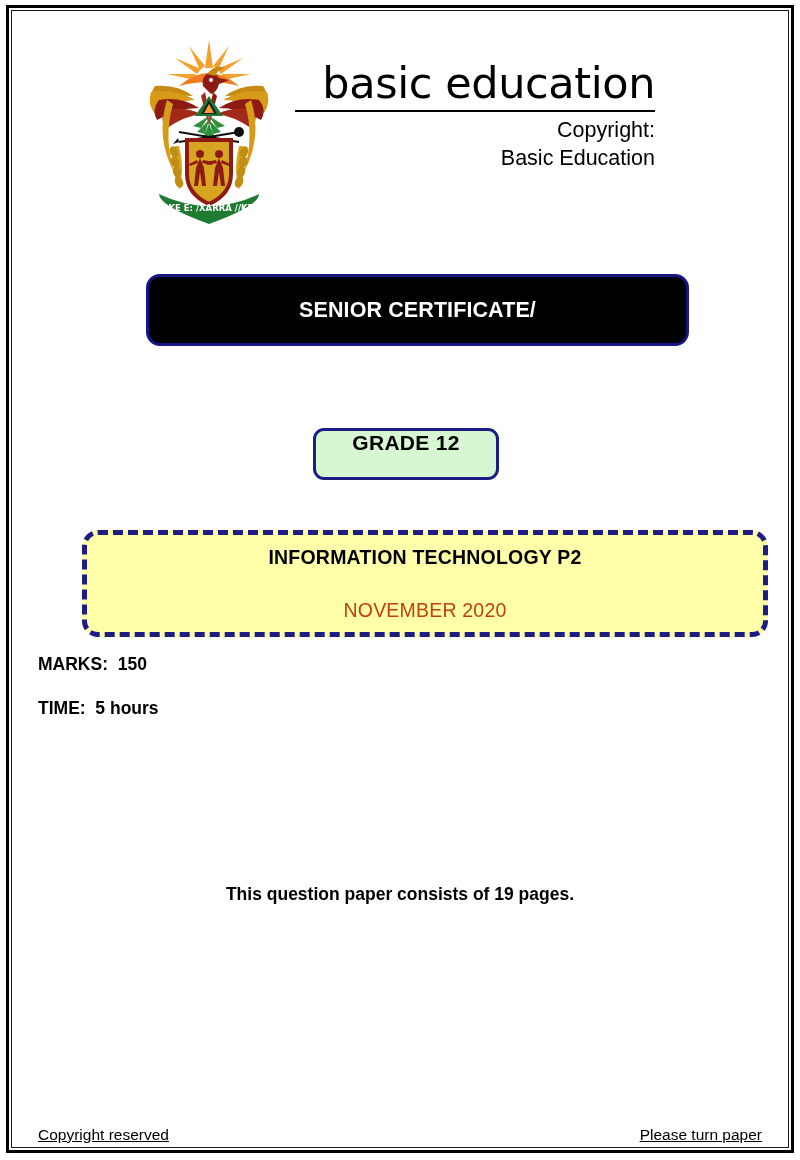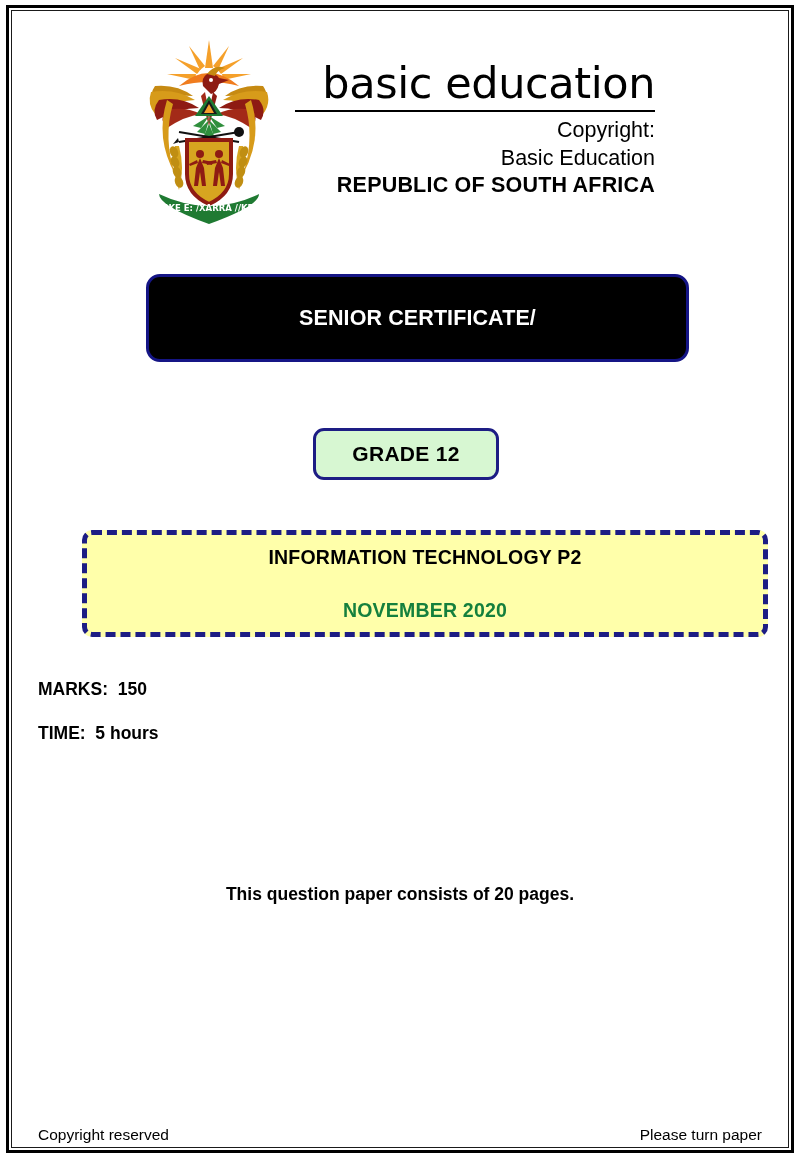--- a/index.html
+++ b/index.html
@@ -92,21 +92,21 @@
     white-space: nowrap;
   }
   .dept-line.bold { font-weight: 700; letter-spacing: 0.2px; }
 
   
   .cert-banner {
     position: absolute;
     left: 146px;
     top: 274px;
     width: 543px;
-    height: 88px;
+    height: 72px;
     background: #000000;
     border: 3px solid #151585;
     border-radius: 14px;
     box-sizing: border-box;
     display: flex;
     flex-direction: column;
     align-items: center;
     justify-content: center;
   }
   .cert-banner span {
@@ -123,66 +123,66 @@
     position: absolute;
     left: 313px;
     top: 428px;
     width: 186px;
     height: 52px;
     background: #d7f7d2;
     border: 3px solid #1d1d84;
     border-radius: 11px;
     box-sizing: border-box;
     display: flex;
-    align-items: center;
+    align-items: flex-start;
     justify-content: center;
   }
   .grade-box span {
     font-size: 21px;
     font-weight: 700;
     color: #000000;
     letter-spacing: 0.3px;
   }
 
   
   .subject-box {
     position: absolute;
     left: 82px;
     top: 530px;
     width: 686px;
     height: 107px;
     background: #ffffaa;
     border: 5px dashed #1d1d84;
-    border-radius: 10px;
+    border-radius: 16px;
     box-sizing: border-box;
     display: flex;
     flex-direction: column;
     align-items: center;
     justify-content: center;
     gap: 6px;
   }
   .subject-box .subject-title {
     font-size: 19.5px;
     font-weight: 700;
     color: #000000;
     letter-spacing: 0.2px;
     margin-bottom: 24px;
   }
   .subject-box .subject-date {
     font-size: 19.5px;
-    font-weight: 700;
-    color: #15803d;
+    font-weight: 400;
+    color: #c2410c;
     letter-spacing: 0.2px;
   }
 
   
   .meta-block {
     position: absolute;
     left: 38px;
-    top: 679px;
+    top: 654px;
   }
   .meta-row {
     font-size: 17.5px;
     font-weight: 700;
     color: #000000;
     margin-bottom: 23px;
     white-space: pre;
   }
 
   
@@ -199,20 +199,21 @@
 
   
   .footer {
     position: absolute;
     left: 38px;
     top: 1126px;
     width: 724px;
     display: flex;
     justify-content: space-between;
     align-items: baseline;
+    text-decoration: underline;
   }
   .footer span {
     font-size: 15.5px;
     font-weight: 400;
     color: #000000;
   }
 </style>
 </head>
 <body>
 
@@ -305,21 +306,20 @@
         <path d="M14 160 Q64 184 114 160 Q114 172 64 190 Q14 172 14 160 Z" fill="#1f7a32"></path>
         <text x="64" y="177" text-anchor="middle" font-family="DejaVu Sans, sans-serif" font-size="8.5" font-weight="700" fill="#ffffff">!KE E: /XARRA //KE</text>
       </svg>
     </div>
 
     <div class="masthead-text">
       <div class="brand-line">basic education</div>
       <div class="brand-rule"></div>
       <div class="dept-line">Copyright:</div>
       <div class="dept-line">Basic Education</div>
-      <div class="dept-line bold">REPUBLIC OF SOUTH AFRICA</div>
     </div>
   </div>
 
   <div class="cert-banner">
     <span>SENIOR CERTIFICATE/</span>
   </div>
 
   <div class="grade-box">
     <span>GRADE 12</span>
   </div>
@@ -327,20 +327,20 @@
   <div class="subject-box">
     <div class="subject-title">INFORMATION TECHNOLOGY P2</div>
     <div class="subject-date">NOVEMBER 2020</div>
   </div>
 
   <div class="meta-block">
     <div class="meta-row">MARKS:  150</div>
     <div class="meta-row">TIME:  5 hours</div>
   </div>
 
-  <div class="pages-note">This question paper consists of 20 pages.</div>
+  <div class="pages-note">This question paper consists of 19 pages.</div>
 
   <div class="footer">
     <span>Copyright reserved</span>
     <span>Please turn paper</span>
   </div>
 
 </div>
 
 </body></html>

